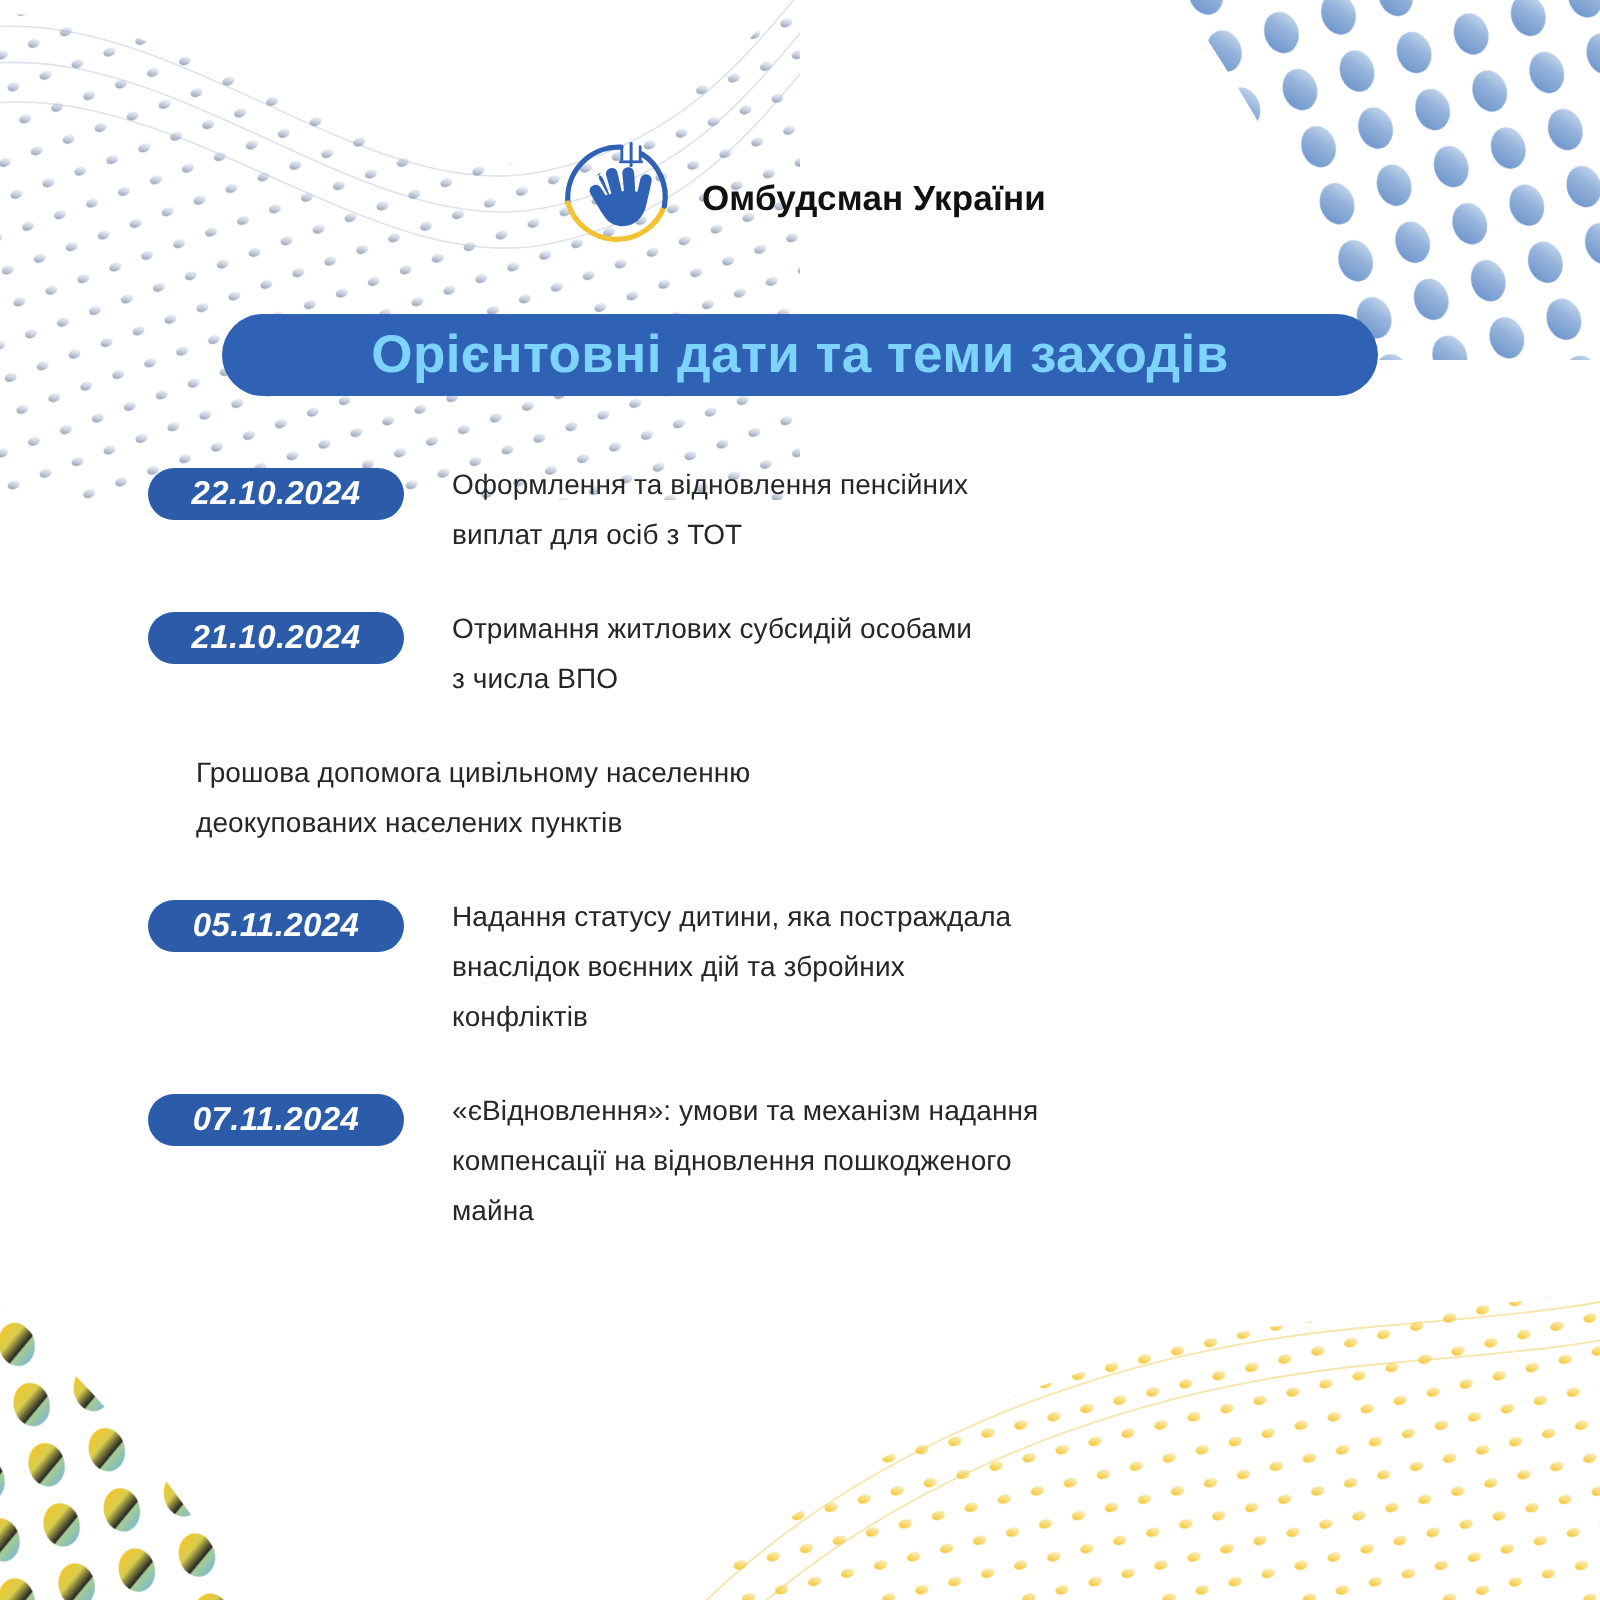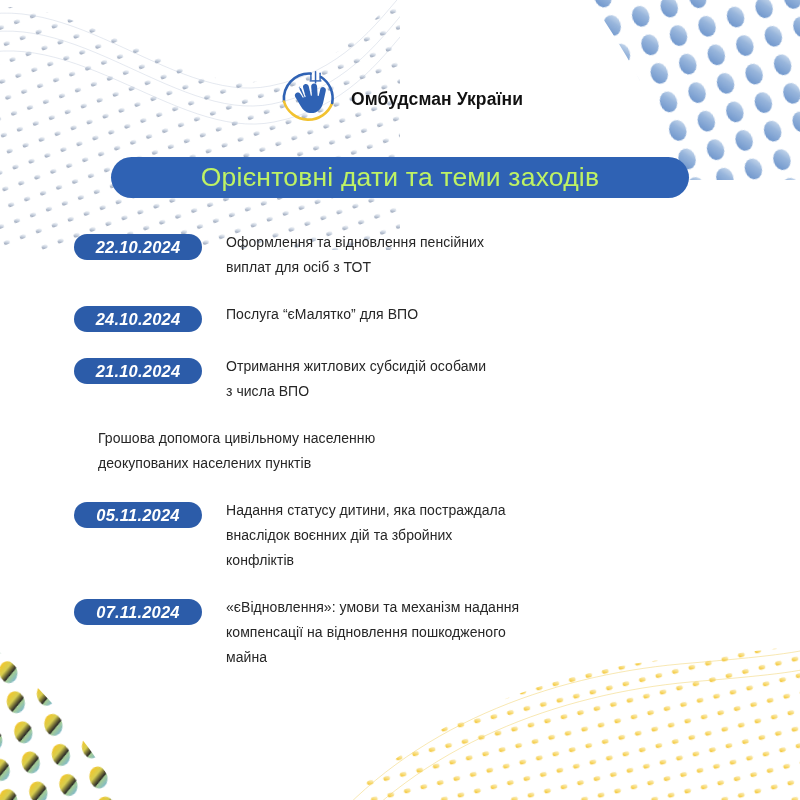--- a/index.html
+++ b/index.html
@@ -79,23 +79,23 @@
     left: 111px;
     width: 578px;
     height: 41px;
     border-radius: 21px;
     background: #2f62b4;
     display: flex;
     align-items: center;
     justify-content: center;
   }
   #title-banner .title-text {
-    color: #bef264;
+    color: #7dd3fc;
     font-size: 26.5px;
-    font-weight: 400;
+    font-weight: 700;
     letter-spacing: 0.2px;
     white-space: nowrap;
     line-height: 1;
   }
 
   
   #events-list {
     position: absolute;
     top: 230px;
     left: 74px;
@@ -268,24 +268,20 @@
     </div>
 
     <div id="events-list">
 
       <div class="event-row">
         <span class="event-date">22.10.2024</span>
         <span class="event-topic">Оформлення та відновлення пенсійних
 виплат для осіб з ТОТ</span>
       </div>
 
-      <div class="event-row">
-        <span class="event-date">24.10.2024</span>
-        <span class="event-topic">Послуга “єМалятко” для ВПО</span>
-      </div>
 
       <div class="event-row">
         <span class="event-date">21.10.2024</span>
         <span class="event-topic">Отримання житлових субсидій особами
 з числа ВПО</span>
       </div>
 
       <div class="event-row">
         <span class="event-topic">Грошова допомога цивільному населенню
 деокупованих населених пунктів</span>

